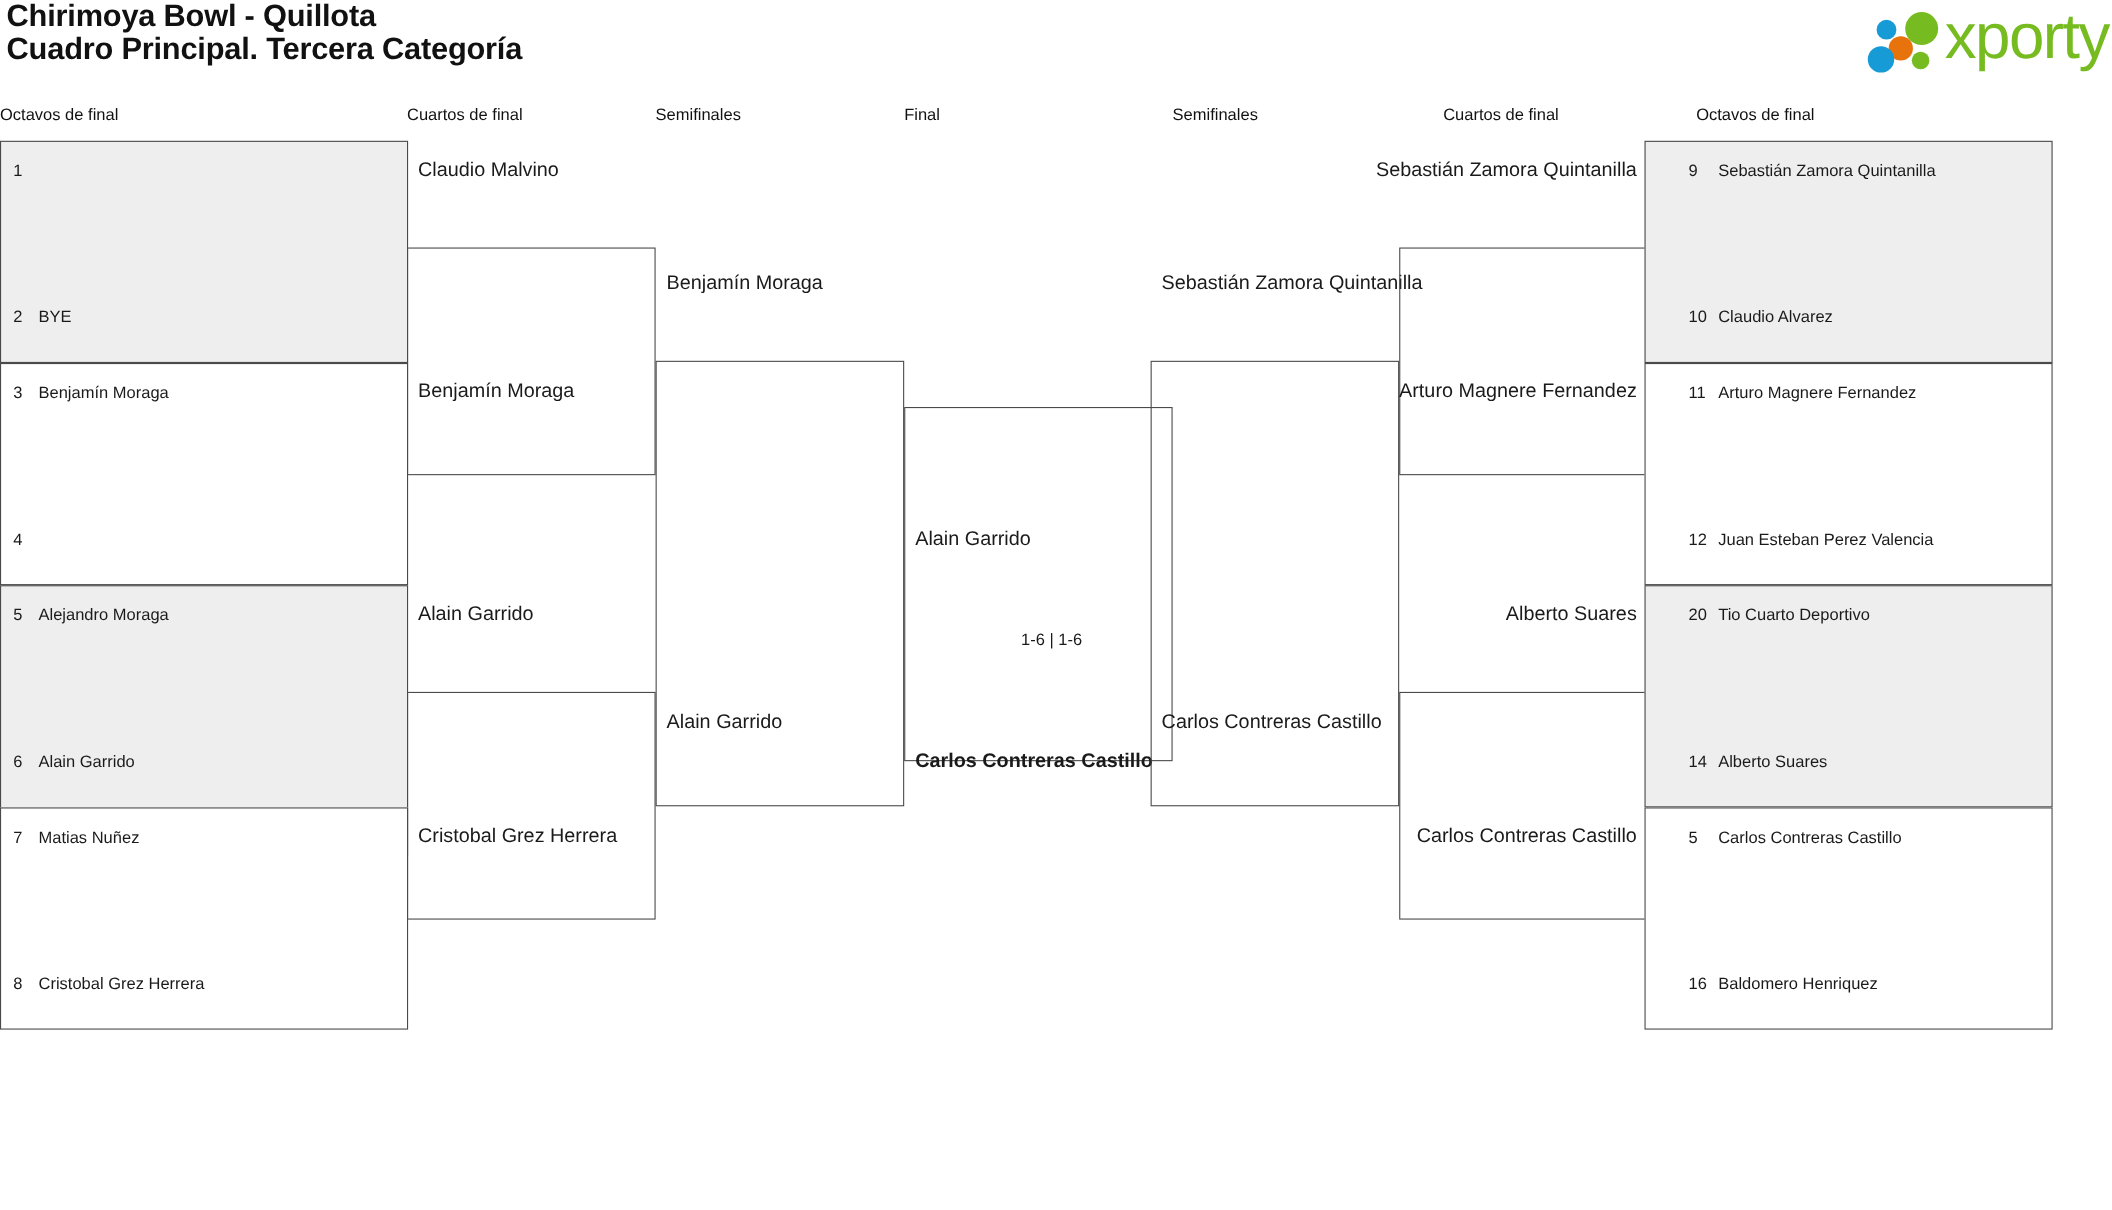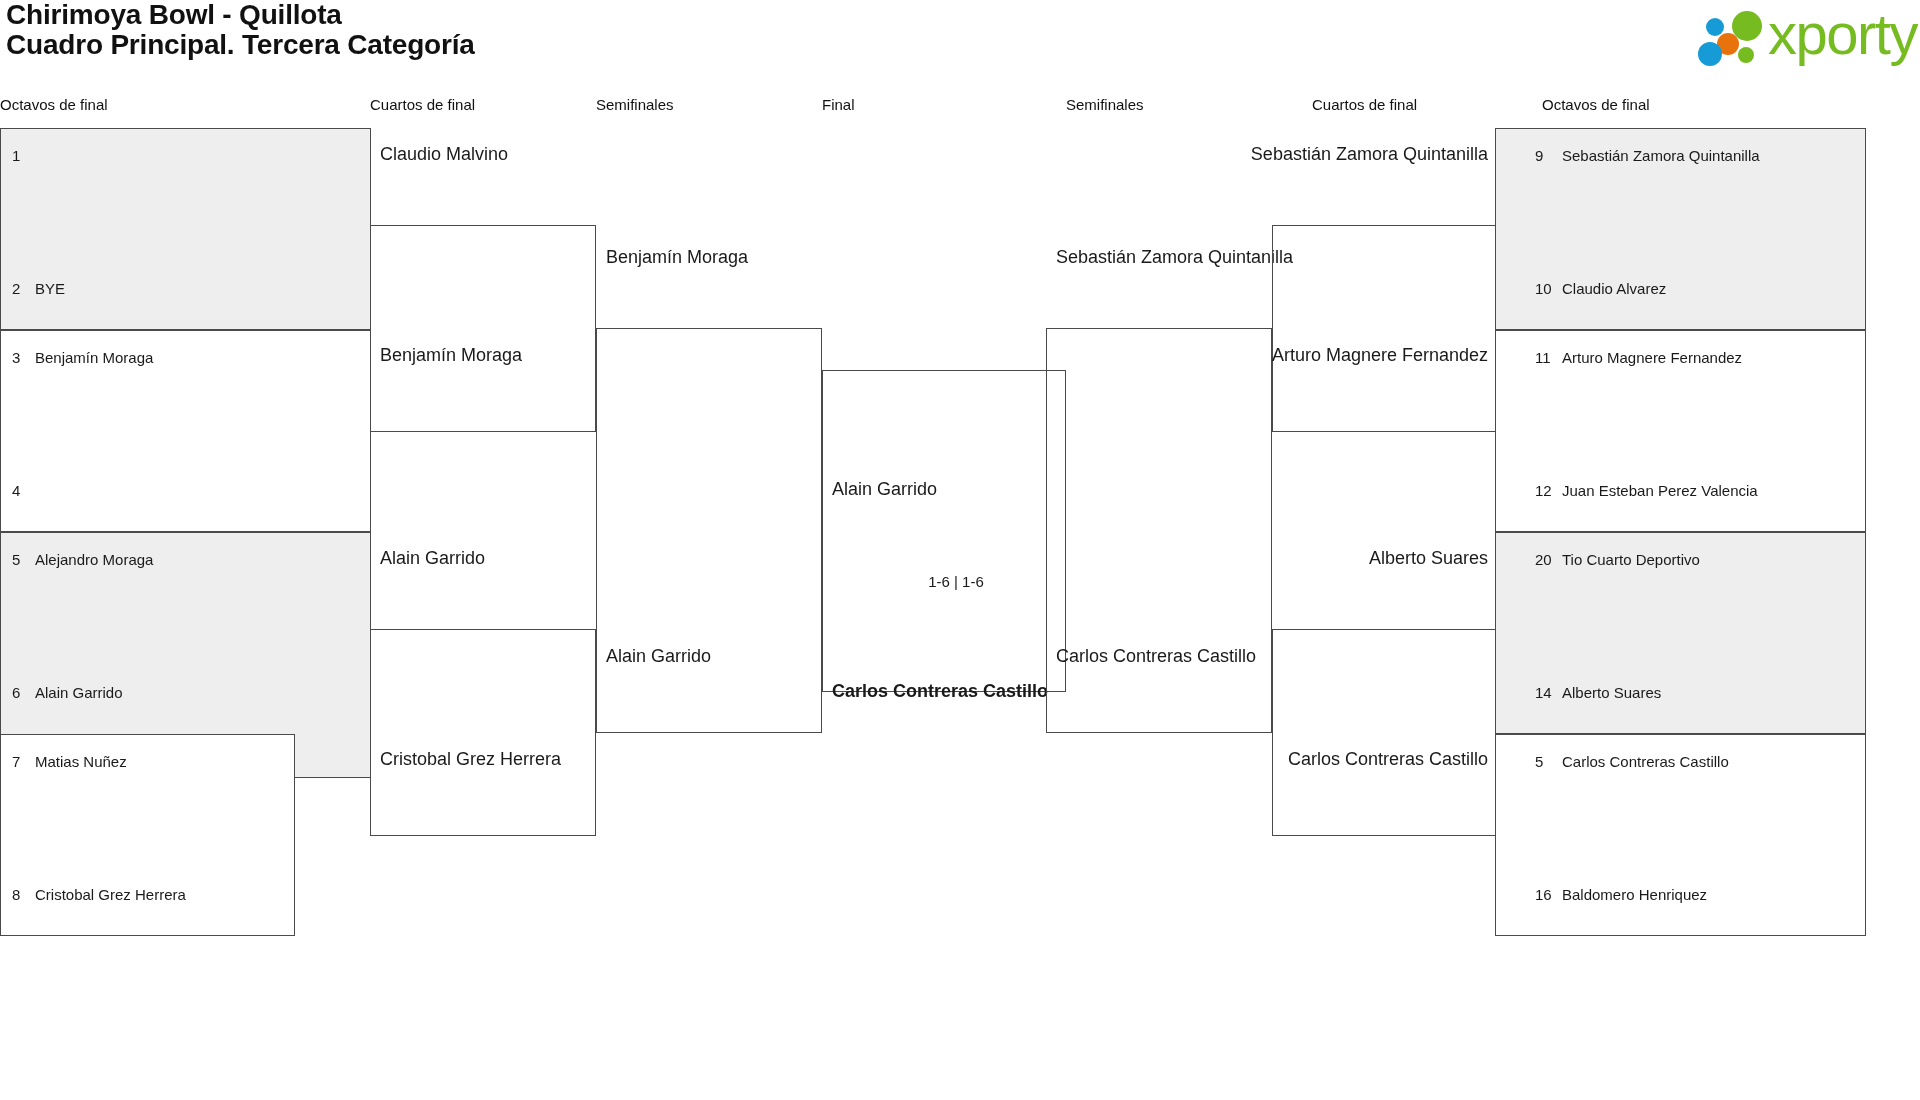--- a/index.html
+++ b/index.html
@@ -174,21 +174,21 @@
 
   <div class="seedbox shaded" style="left:0px; top:532px; width:371px; height:246px;">
     <div class="slot left" style="top:16px;">
       <span class="seedno">5</span><span>Alejandro Moraga</span>
     </div>
     <div class="slot left" style="top:149px;">
       <span class="seedno">6</span><span>Alain Garrido</span>
     </div>
   </div>
 
-  <div class="seedbox" style="left:0px; top:734px; width:295px; height:202px;">
+  <div class="seedbox" style="left:0px; top:734px; width:371px; height:202px;">
     <div class="slot left" style="top:16px;">
       <span class="seedno">7</span><span>Matias Nuñez</span>
     </div>
     <div class="slot left" style="top:149px;">
       <span class="seedno">8</span><span>Cristobal Grez Herrera</span>
     </div>
   </div>
 
   <div class="seedbox shaded" style="left:1495px; top:128px; width:371px; height:202px;">
     <div class="slot right" style="top:16px; padding-left:11px;">

